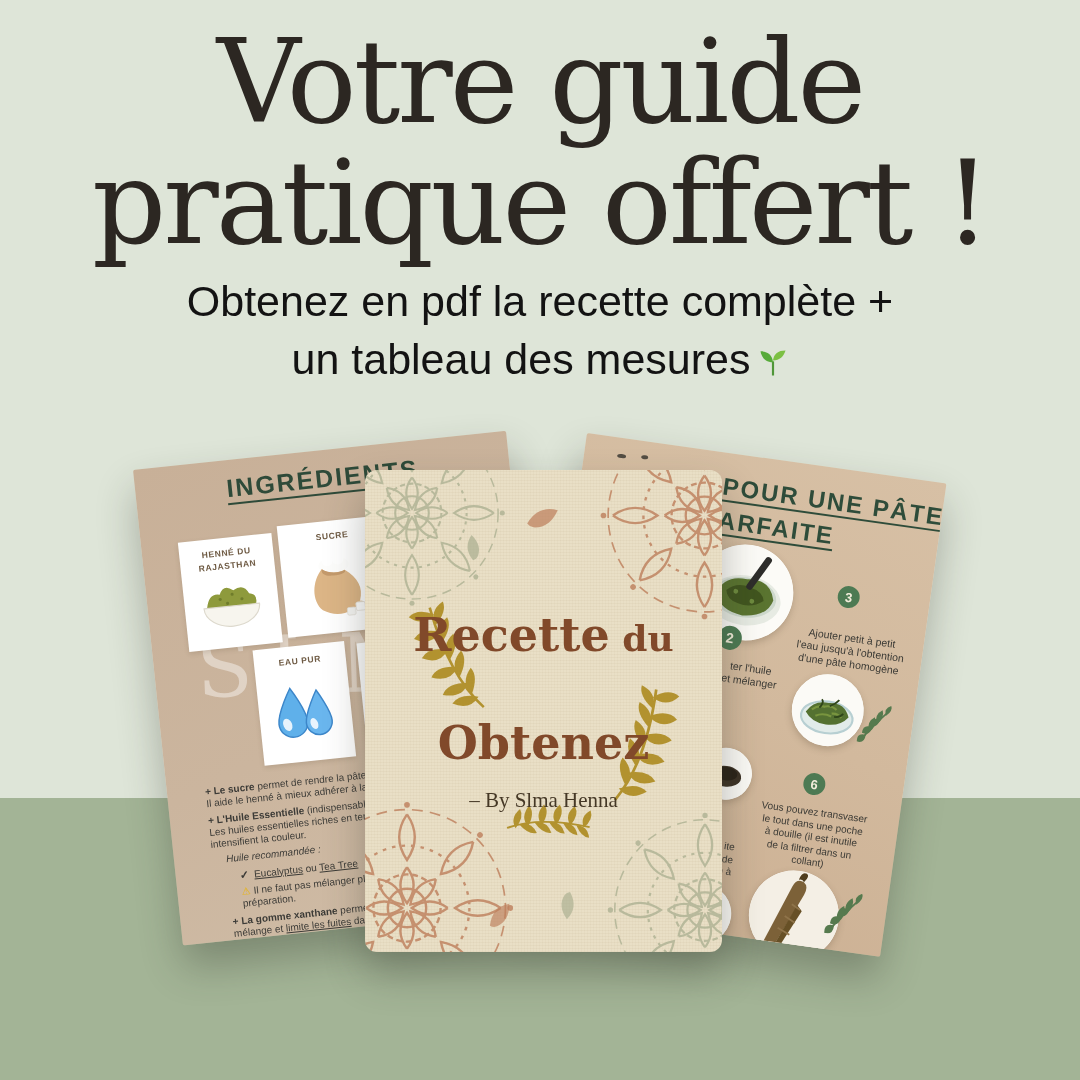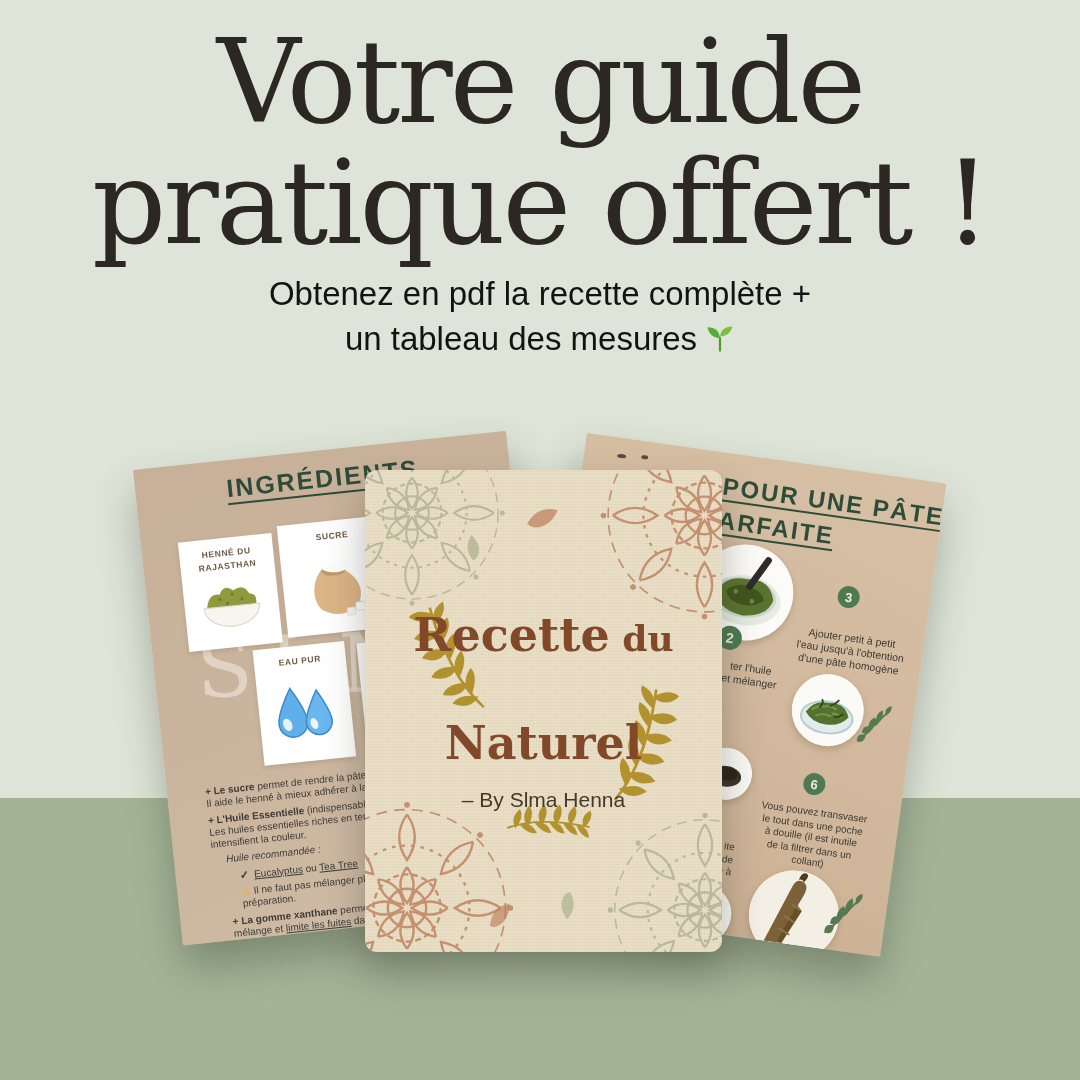--- a/index.html
+++ b/index.html
@@ -5,21 +5,21 @@
   html,body{margin:0;padding:0;background:#dee5d8;}
   .canvas{position:relative;width:1080px;height:1080px;overflow:hidden;
           background:#dee5d8;font-family:"Liberation Sans",sans-serif;}
   .band{position:absolute;left:0;top:798px;width:1080px;height:282px;background:#a3b496;}
 
   
   .main-title{position:absolute;left:0;top:10px;width:1080px;text-align:center;
       font-family:"DejaVu Serif","Liberation Serif",serif;font-weight:400;
       font-size:116px;line-height:1.04;color:#2c2722;letter-spacing:-3px;margin-top:12px;}
   .subtitle{position:absolute;left:0;top:272px;width:1080px;text-align:center;
-      font-size:33px;line-height:1.36;color:#131313;}
+      font-size:43px;line-height:1.36;color:#131313;}
   .subtitle .sprout{display:inline-block;vertical-align:-4px;margin-left:8px;}
 
   
   .page{position:absolute;border-radius:2px;box-shadow:0 22px 40px rgba(45,50,38,.33);overflow:hidden;}
   .abs{position:absolute;}
 
   
   .left-page{left:133px;top:470px;width:375px;height:478px;z-index:1;
       transform:rotate(-6deg);transform-origin:top left;
       background:linear-gradient(160deg,#c8b098 0%,#cbb59e 55%,#cfbca6 100%);}
@@ -49,21 +49,21 @@
   .mandala{position:absolute;color:#bd7e5b;}
   .mandala.sage{color:#a9ae8f;}
   .leafy{position:absolute;color:#bd7e5b;}
   .cp-title{left:0;width:100%;text-align:center;
       font-family:"DejaVu Serif","Liberation Serif",serif;font-weight:bold;color:#81492a;}
   .cp-t1{top:138px;font-size:46px;}
   .cp-t1 .du{font-size:36px;}
   .cp-t2{top:192px;font-size:46px;}
   .cp-t3{top:246px;font-size:46px;}
   .cp-by{left:0;top:318px;width:100%;text-align:center;
-      font-family:Liberation Sans, sans-serif;font-size:21px;color:#453826;}
+      font-family:Liberation Serif, serif;font-size:21px;color:#453826;}
   .laurel{position:absolute;color:#b2922f;}
 
   
   .right-page{left:587px;top:433px;width:363px;height:478px;z-index:2;
       transform:rotate(8deg);transform-origin:top left;
       background:linear-gradient(200deg,#d7c0a5 0%,#d2b99d 50%,#cbaf92 100%);}
   .rp-title-line{position:absolute;font-weight:bold;font-size:24px;letter-spacing:2px;color:#2e4c3a;
       text-decoration:underline;text-underline-offset:5px;text-decoration-thickness:2px;white-space:nowrap;}
   .photo{position:absolute;border-radius:50%;background:#fbfaf6;box-shadow:0 3px 7px rgba(80,65,45,.25);overflow:hidden;}
   .badge{position:absolute;border-radius:50%;background:#4d7a53;color:#f2ecda;
@@ -353,16 +353,16 @@
           <use href="#laurel-sym"></use>
         </svg></span>
     <span class="laurel" style="left:222px;top:200px;transform:scaleX(-1) rotate(8deg);"><svg width="100" height="140" viewBox="0 0 110 140">
           <use href="#laurel-sym"></use>
         </svg></span>
     <span class="laurel" style="left:150px;top:310px;transform:rotate(118deg);"><svg width="70" height="90" viewBox="0 0 110 140">
           <use href="#laurel-sym"></use>
         </svg></span>
 
     <div class="abs cp-title cp-t1"><span>Recette</span><span class="du"> du</span></div>
-    <div class="abs cp-title cp-t3">Naturel</div>
+    <div class="abs cp-title cp-t3">Obtenez</div>
     <div class="abs cp-by">– By Slma Henna</div>
   </div>
 </div>
 
 </body></html>

